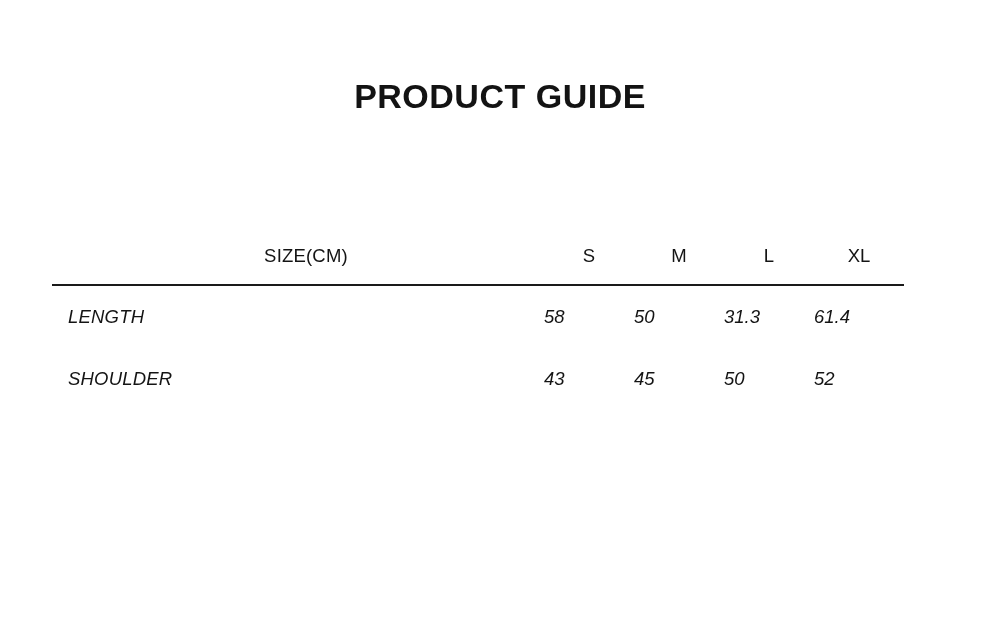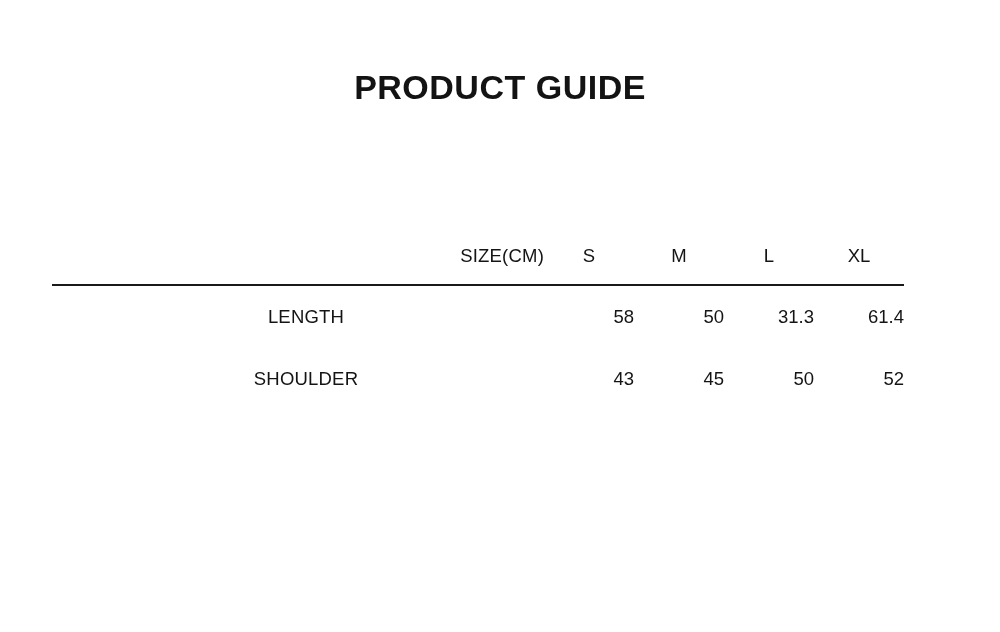--- a/index.html
+++ b/index.html
@@ -18,21 +18,21 @@
 
   .page {
     position: relative;
     width: 1000px;
     height: 632px;
     background: #ffffff;
   }
 
   .title {
     position: absolute;
-    top: 68px;
+    top: 77px;
     left: 0;
     width: 1000px;
     text-align: center;
     font-size: 34px;
     font-weight: bold;
     letter-spacing: 0.5px;
     color: #131313;
   }
 
   .size-table {
@@ -54,47 +54,49 @@
   .size-table col.label-col { width: 492px; }
   .size-table col.size-col  { width: 90px; }
 
   thead th {
     font-size: 18.5px;
     height: 56px;
     vertical-align: middle;
   }
 
   thead th.head-label {
-    text-align: right;
+    text-align: center;
     padding-left: 16px;
     letter-spacing: 0.2px;
   }
 
   thead th.head-size {
     text-align: center;
   }
 
   thead tr {
     border-bottom: 2px solid #1a1a1a;
   }
 
   tbody td {
     font-size: 18.5px;
     height: 62px;
     vertical-align: middle;
   }
 
   tbody td.row-label {
-    text-align: center;
+    text-align: left;
     padding-left: 16px;
     letter-spacing: 0.2px;
+    font-style: italic;
   }
 
   tbody td.row-value {
-    text-align: right;
+    text-align: left;
+    font-style: italic;
   }
 </style>
 </head>
 <body>
 
 <div class="page">
 
   <div class="title">PRODUCT GUIDE</div>
 
   <table class="size-table">

